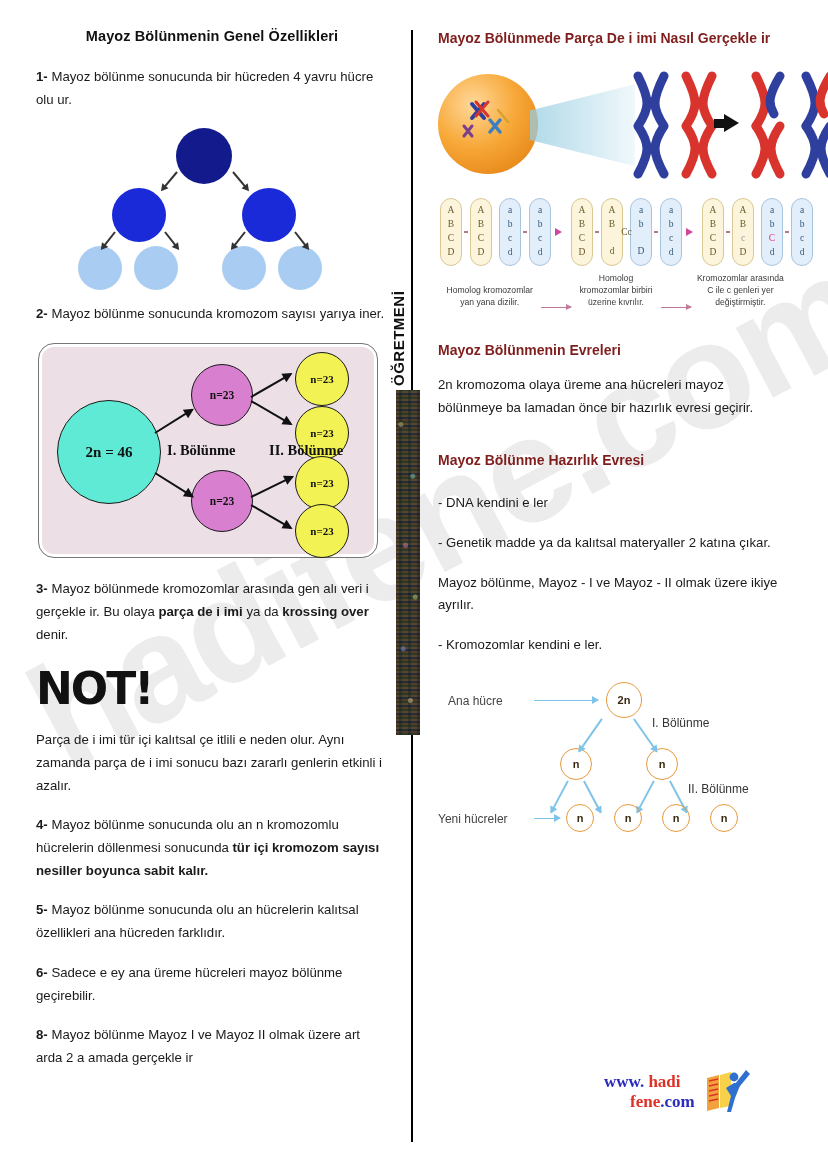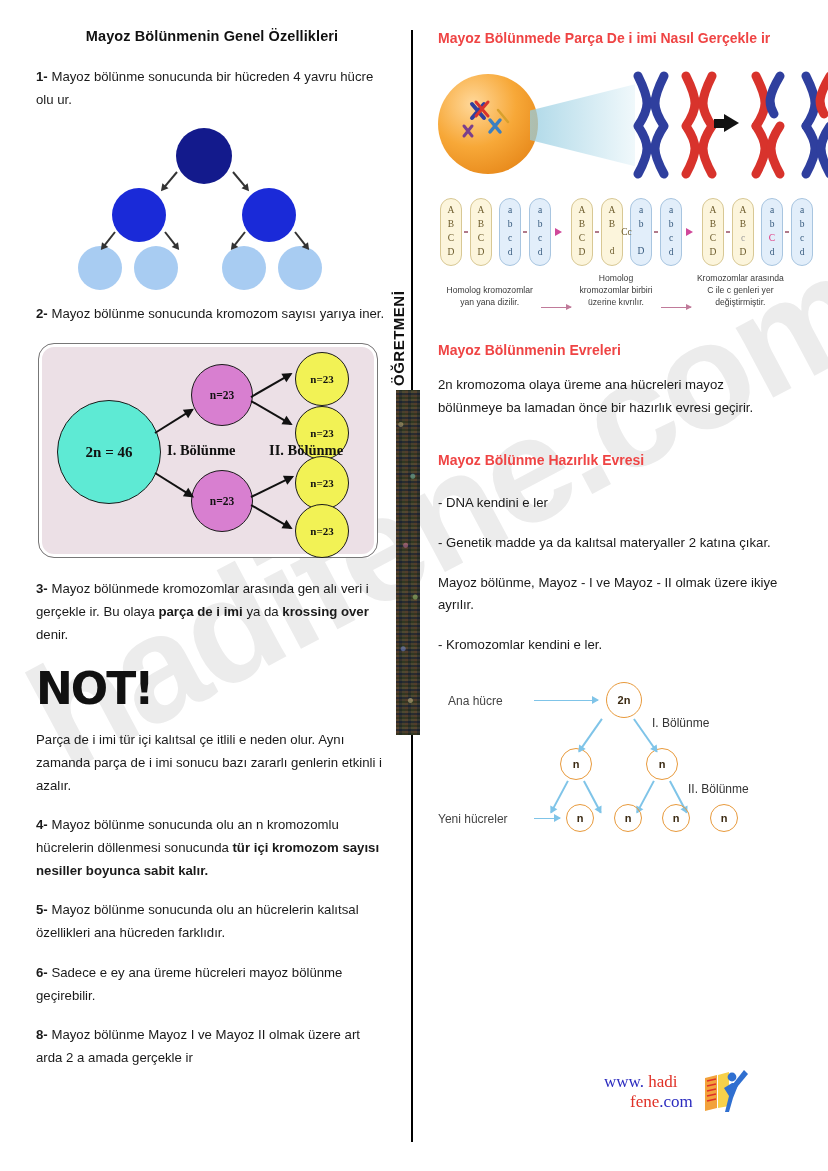--- a/index.html
+++ b/index.html
@@ -66,21 +66,21 @@
     text-align: left;
     padding-left: 2px;
   }
 
   
   h2.section-title {
     font-size: 14.5px; font-weight: bold; color: #111;
     text-align: center; margin-bottom: 22px; letter-spacing: .1px;
   }
   h3.sub-title {
-    font-size: 14px; font-weight: bold; color: #ef4444;
+    font-size: 14px; font-weight: bold; color: #7f1d1d;
     margin: 0 0 14px 0; line-height: 1.45;
   }
   p.body {
     font-size: 13.2px; color: #1a1a1a; line-height: 1.72;
     margin-bottom: 17px;
   }
   p.body b { font-weight: bold; }
   .num { font-weight: bold; }
 
   
@@ -193,21 +193,21 @@
     border-left: 7px solid #7fc4e8;
   }
   .ot-text { position: absolute; font-size: 12px; color: #444; }
   .ot-stage { position: absolute; font-size: 12px; color: #333; }
 
   
   .footer-logo {
     position: absolute; left: 604px; top: 1068px; z-index: 3;
     display: flex; align-items: center; gap: 10px;
   }
-  .fl-text { font-family: "Liberation Serif", serif; font-weight: normal; line-height: 1.18; }
+  .fl-text { font-family: "Liberation Serif", serif; font-weight: bold; line-height: 1.18; }
   .fl-l1 { font-size: 17px; }
   .fl-l2 { font-size: 17px; padding-left: 26px; }
   .fl-blue { color: #2b2bbf; }
   .fl-red  { color: #e03127; }
   .fl-mark { position: relative; width: 46px; height: 48px; }
 </style>
 </head>
 <body>
 
 <div id="page">

